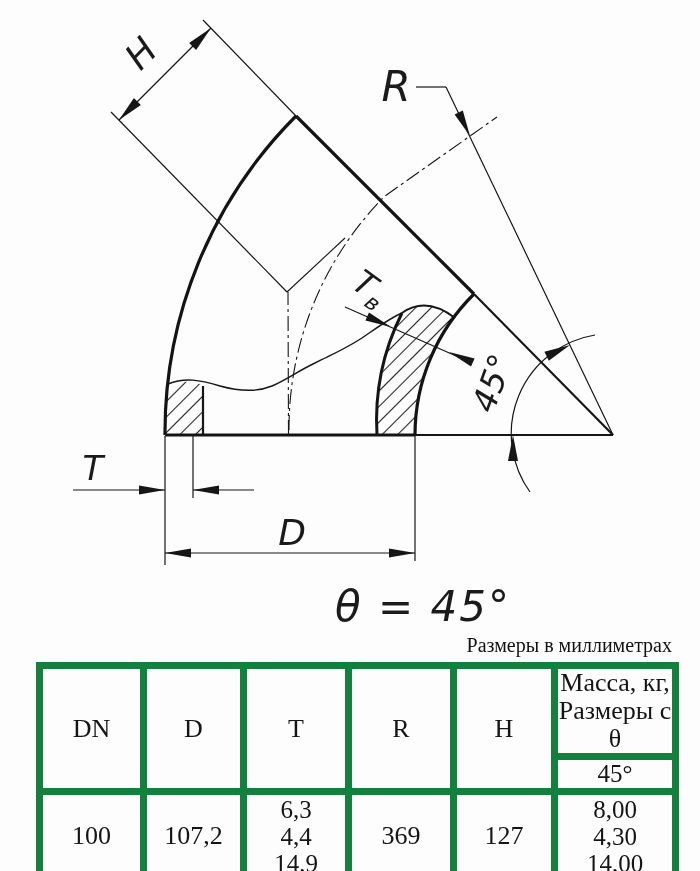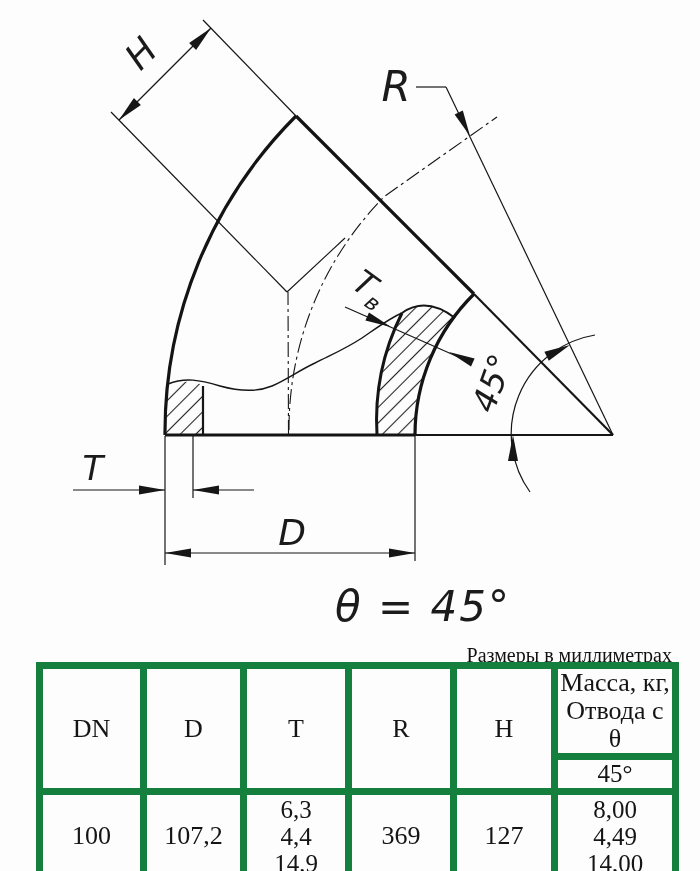--- a/index.html
+++ b/index.html
@@ -4,21 +4,21 @@
 <style>
   html,body{margin:0;padding:0;background:#ffffff;}
   .page{
     position:relative;width:700px;height:871px;background:#fdfdfd;overflow:hidden;
     font-family:"Liberation Serif", serif;color:#1a1a1a;
   }
   .drawing-svg{position:absolute;left:0;top:0;}
   .dimtext{font-family:"DejaVu Sans", sans-serif;font-style:italic;fill:#1b1b1b;}
   .units-note{
     position:absolute;top:634px;right:28px;font-size:20px;color:#111;
-    font-family:"Liberation Serif", serif;white-space:nowrap;margin-top:10px;
+    font-family:"Liberation Serif", serif;white-space:nowrap;
   }
   table.dims{
     position:absolute;left:36px;top:662px;border-collapse:collapse;table-layout:fixed;
     width:636px;background:#fdfdfd;
   }
   table.dims td{
     border:7px solid #15803d;text-align:center;vertical-align:middle;
     font-size:26px;padding:0;color:#151515;
   }
   tr.hrow1 td{height:56px;}
@@ -114,38 +114,38 @@
     </colgroup>
     <tbody>
         <tr class="hrow1">
       <td rowspan="2">DN</td>
       <td rowspan="2">D</td>
       <td rowspan="2">T</td>
       <td rowspan="2">R</td>
       <td rowspan="2">H</td>
       <td class="masshead">
         <div>Масса, кг,</div>
-        <div>Отвода с θ</div>
+        <div>Размеры с θ</div>
       </td>
     </tr>
     <tr class="hrow2">
       <td>45°</td>
     </tr>
     <tr class="drow">
       <td class="cellval">100</td>
       <td class="cellval">107,2</td>
       <td class="multival">
         <div>6,3</div>
         <div>4,4</div>
         <div>14,9</div>
       </td>
       <td class="cellval">369</td>
       <td class="cellval">127</td>
       <td class="multival">
         <div>8,00</div>
-        <div>4,49</div>
+        <div>4,30</div>
         <div>14,00</div>
       </td>
     </tr>
   </tbody>
     </table>
 
 </div>
 
 </body></html>

